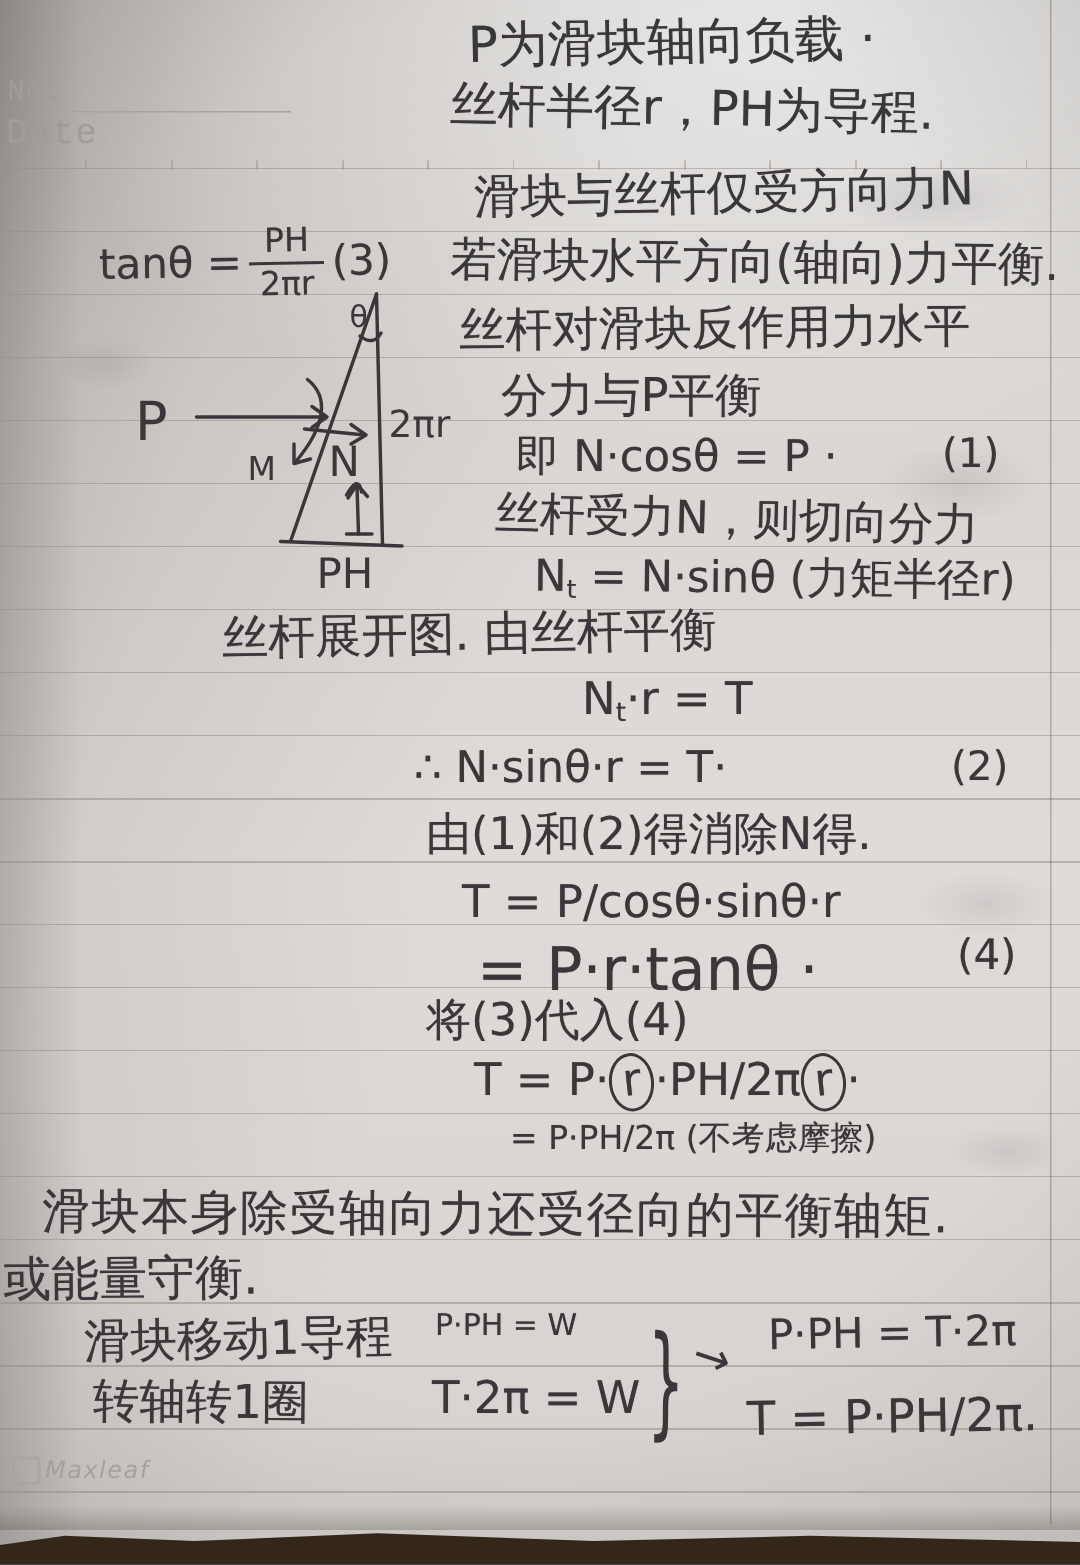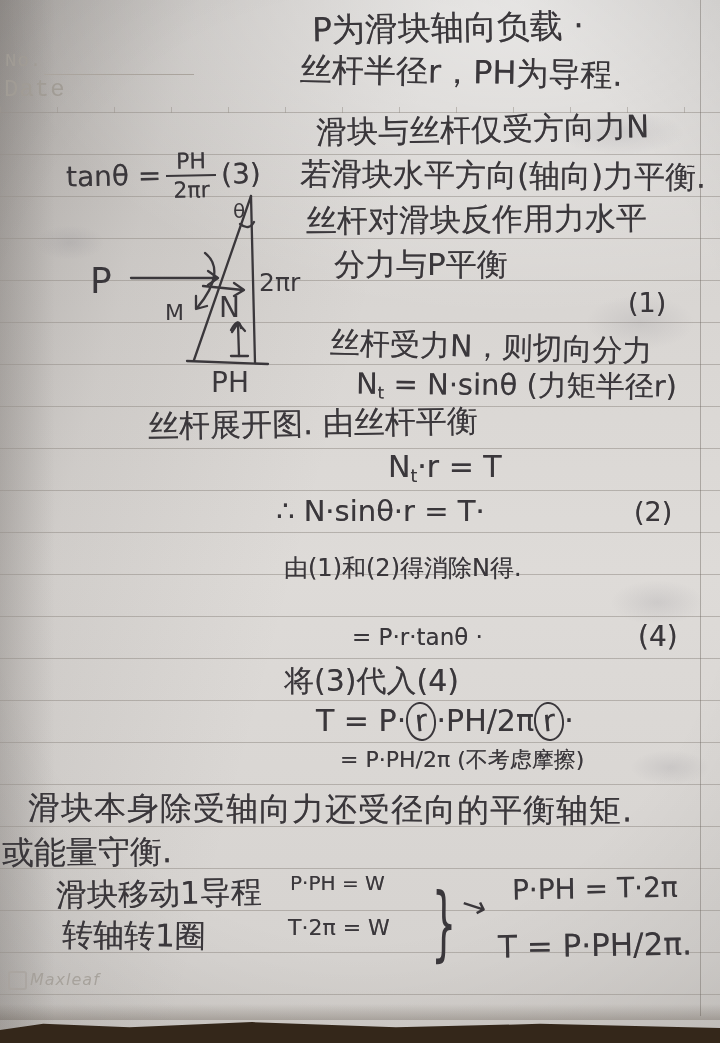--- a/index.html
+++ b/index.html
@@ -64,20 +64,21 @@
   <div class="smudge" style="left:610px;top:580px;width:95px;height:45px;"></div>
   <div class="smudge" style="left:35px;top:225px;width:70px;height:35px;"></div>
   <div class="smudge" style="left:630px;top:750px;width:80px;height:35px;"></div>
 
   <div class="hw" style="left:312px;top:10px;font-size:33px;transform:rotate(-1deg);">P为滑块轴向负载 ·</div>
   <div class="hw" style="left:300px;top:55px;font-size:32px;transform:rotate(1deg);">丝杆半径r，PH为导程.</div>
   <div class="hw" style="left:316px;top:112px;font-size:31px;transform:rotate(-1deg);">滑块与丝杆仅受方向力N</div>
   <div class="hw" style="left:300px;top:158px;font-size:31px;transform:rotate(0.5deg);">若滑块水平方向(轴向)力平衡.</div>
   <div class="hw" style="left:306px;top:202px;font-size:31px;transform:rotate(-0.5deg);">丝杆对滑块反作用力水平</div>
   <div class="hw" style="left:334px;top:247px;font-size:31px;">分力与P平衡</div>
+  <div class="hw" style="left:344px;top:289px;font-size:29px;">即 N·cosθ = P ·</div>
   <div class="tag" style="left:628px;top:287px;font-size:27px;">(1)</div>
   <div class="hw" style="left:330px;top:330px;font-size:30px;transform:rotate(1.5deg);">丝杆受力N，则切向分力</div>
   <div class="hw" style="left:356px;top:370px;font-size:29px;transform:rotate(0.5deg);"><span>N</span><span class="sub">t</span><span> = N·sinθ (力矩半径r)</span></div>
 
   <div class="hw" style="left:66px;top:150px;font-size:28px;transform:rotate(-1deg);">
     <span>tanθ =</span><span class="frac">
         <span class="num">PH</span>
         <span class="den">2πr</span>
       </span><span>(3)</span>
   </div>
@@ -102,36 +103,37 @@
     <line x1="153" y1="134" x2="154" y2="166"></line>
     <polyline points="147,142 153,133 160,141"></polyline>
     <line x1="146" y1="166" x2="163" y2="166"></line>
     <text x="126" y="202" font-size="28">PH</text>
   </svg>
 
   <div class="hw" style="left:148px;top:406px;font-size:31px;transform:rotate(-1deg);">丝杆展开图. 由丝杆平衡</div>
   <div class="hw" style="left:276px;top:496px;font-size:29px;">∴ N·sinθ·r = T·</div>
   <div class="hw" style="left:388px;top:450px;font-size:30px;"><span>N</span><span class="sub">t</span><span>·r = T</span></div>
   <div class="tag" style="left:634px;top:496px;font-size:27px;">(2)</div>
-  <div class="hw" style="left:284px;top:555px;font-size:24px;">由(1)和(2)得消除N得.</div>
-  <div class="hw" style="left:352px;top:625px;font-size:23px;">= P·r·tanθ ·</div>
+  <div class="hw" style="left:284px;top:540px;font-size:30px;">由(1)和(2)得消除N得.</div>
+  <div class="hw" style="left:308px;top:585px;font-size:30px;">T = P/cosθ·sinθ·r</div>
+  <div class="hw" style="left:318px;top:625px;font-size:40px;">= P·r·tanθ ·</div>
   <div class="tag" style="left:638px;top:620px;font-size:28px;">(4)</div>
   <div class="hw" style="left:284px;top:664px;font-size:30px;">将(3)代入(4)</div>
 
   <div class="hw" style="left:316px;top:702px;font-size:30px;">
     <span>T = P·</span><span class="circ">r</span><span>·PH/2π</span><span class="circ">r</span><span>·</span>
   </div>
   <div class="hw" style="left:340px;top:748px;font-size:22px;">= P·PH/2π (不考虑摩擦)</div>
 
   <div class="hw" style="left:28px;top:792px;font-size:32px;letter-spacing:1px;transform:rotate(0.3deg);">滑块本身除受轴向力还受径向的平衡轴矩.</div>
   <div class="hw" style="left:2px;top:835px;font-size:32px;transform:rotate(-0.5deg);">或能量守衡.</div>
   <div class="hw" style="left:56px;top:876px;font-size:31px;transform:rotate(-1deg);">滑块移动1导程</div>
   <div class="hw" style="left:290px;top:872px;font-size:20px;">P·PH = W</div>
   <div class="hw" style="left:62px;top:918px;font-size:31px;transform:rotate(0.5deg);">转轴转1圈</div>
-  <div class="hw" style="left:288px;top:916px;font-size:22px;">T·2π = W</div>
+  <div class="hw" style="left:288px;top:916px;font-size:30px;">T·2π = W</div>
   <div class="brace" style="left:432px;top:874px;">}</div>
   <div class="arrow-glyph" style="left:462px;top:888px;">→</div>
   <div class="hw" style="left:512px;top:874px;font-size:28px;transform:rotate(-1deg);">P·PH = T·2π</div>
   <div class="hw" style="left:498px;top:928px;font-size:31px;transform:rotate(-1deg);">T = P·PH/2π.</div>
 
   <div class="paper-edge-shadow"></div>
   <div class="table-band"></div>
   <div class="brand-logo"></div>
   <div class="brand">Maxleaf</div>
 

